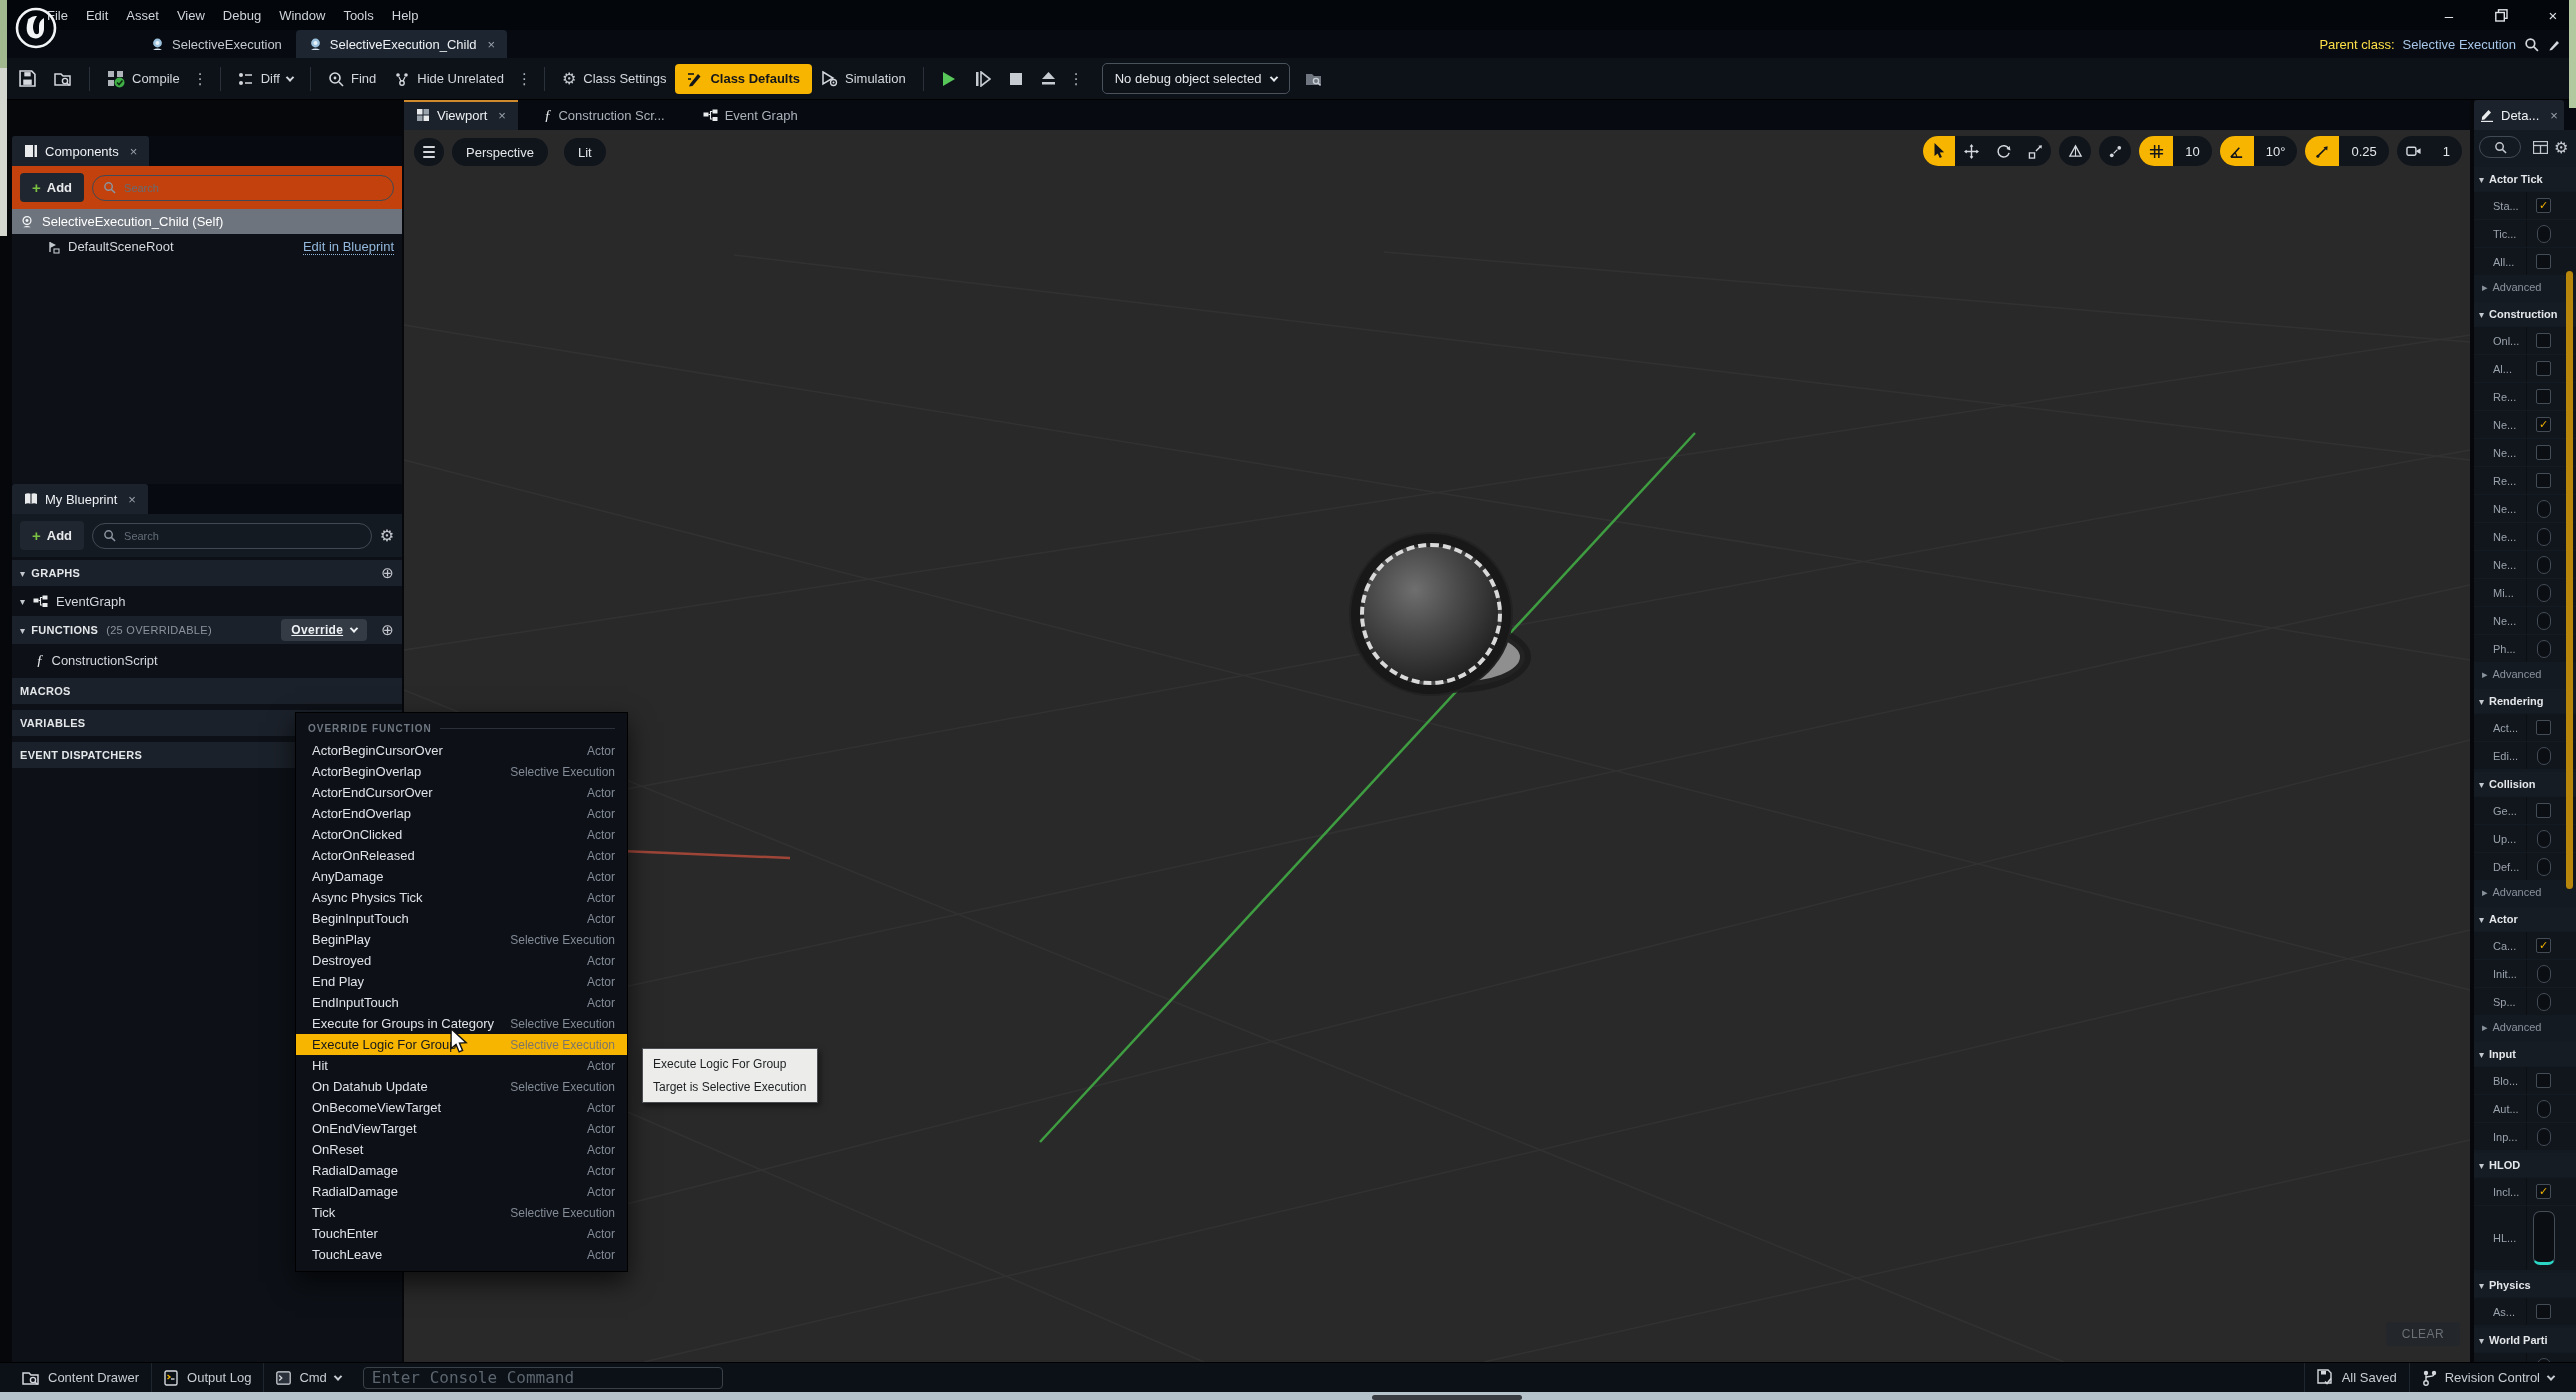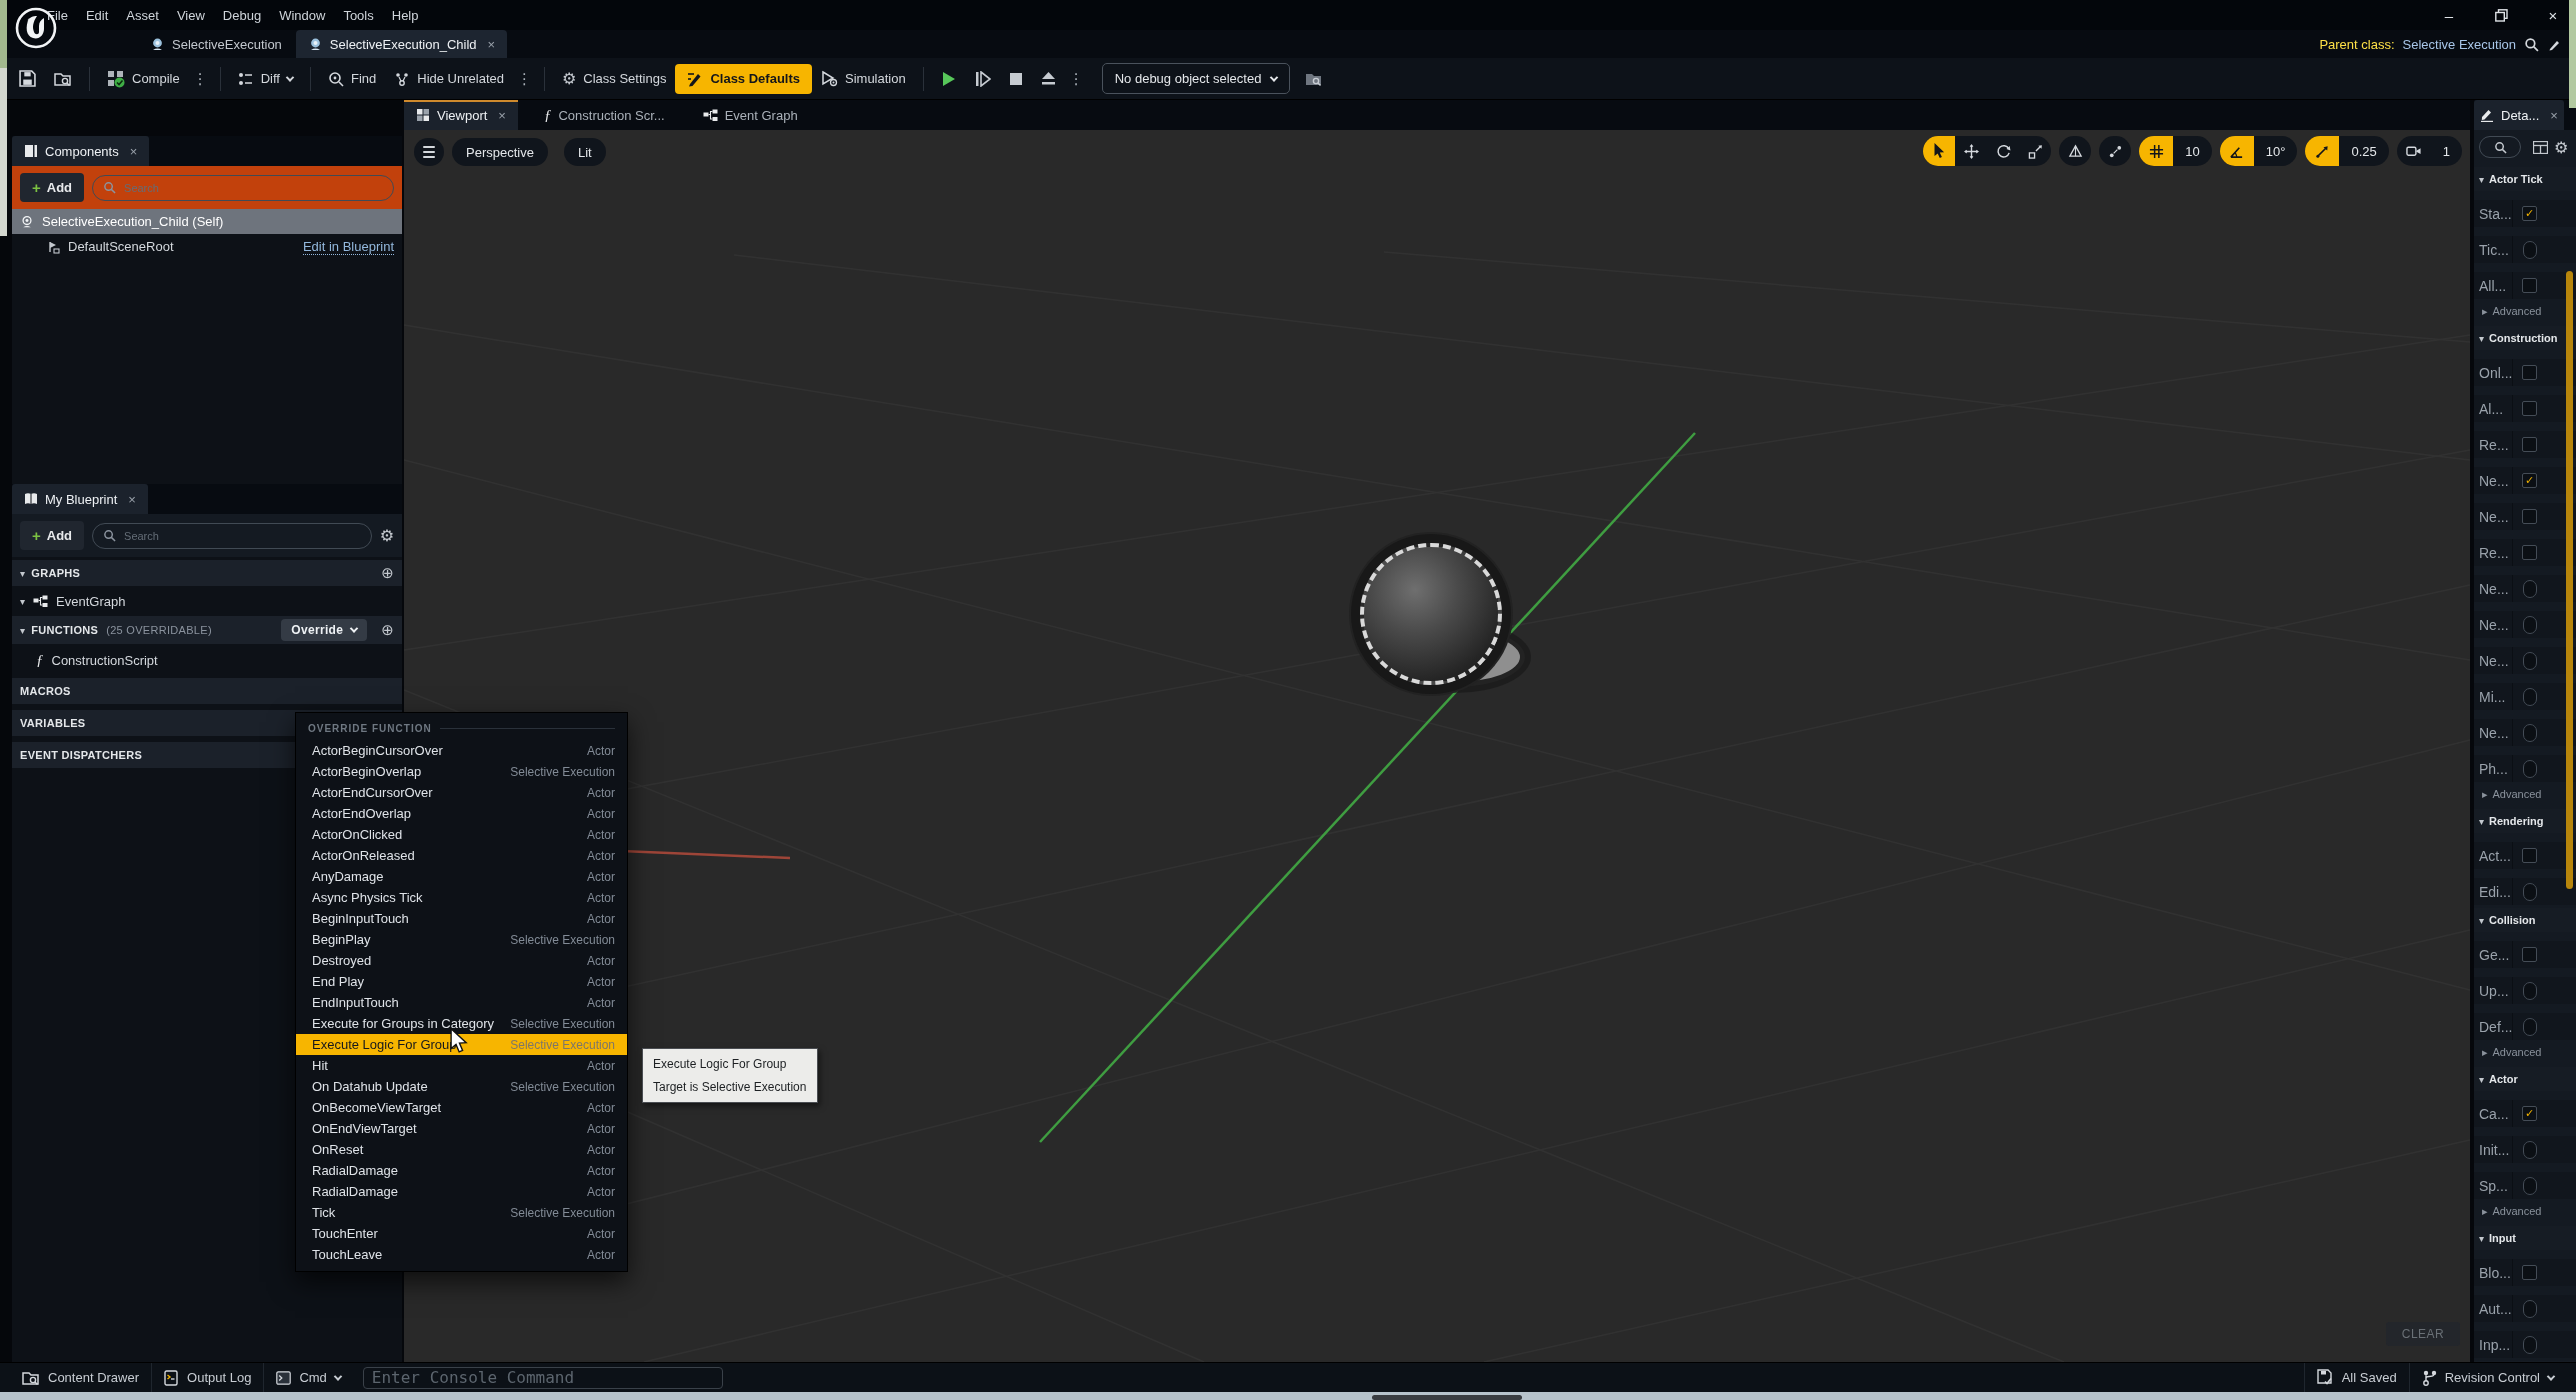--- a/index.html
+++ b/index.html
@@ -75,21 +75,21 @@
     padding:0 8px; font-size:11px; font-weight:bold; color:#e4e7ea; letter-spacing:.3px; }
   .sec-hdr .sub { font-weight:normal; color:#8b939e; margin-left:2px; }
   .sec-hdr .pluscirc { margin-left:auto; color:#c3c8ce; font-size:15px; font-weight:normal; }
   .tri { color:#c3c8ce; font-size:10px; }
   .mbp-row { display:flex; align-items:center; gap:8px; height:24px; padding:0 8px; font-size:13px; color:#d4d8dd; }
   .mbp-row.indent1 { padding-left:24px; }
   .mbp-row.indent2 { padding-left:46px; }
   .diamond { width:9px; height:9px; border:1.5px solid #e8eaec; transform:rotate(45deg); border-radius:1px; flex:0 0 auto; }
   .fnglyph { font-family:"Liberation Serif","DejaVu Serif",serif; font-style:italic; font-size:15px; color:#e8eaec; }
   .override-btn { display:flex; align-items:center; gap:8px; background:#343b45; border-radius:4px; height:22px;
-    padding:0 10px; color:#eef1f4; font-weight:bold; font-size:12px; margin-left:auto; }
+    padding:0 10px; color:#eef1f4; font-weight:bold; font-size:12px; margin-left:auto;text-decoration:underline; }
 
   
   .viewport { position:absolute; left:404px; top:0; width:2066px; height:1262px; background:#070b11; }
   .vcanvas { position:relative; width:2066px; height:1232px; background:#292929; overflow:hidden; }
   .vp-pill { position:absolute; top:8px; height:28px; border-radius:14px; background:#10151c; color:#e4e7ea;
     display:flex; align-items:center; padding:0 14px; font-size:13px; }
   .hamb { position:absolute; left:10px; top:8px; width:30px; height:28px; border-radius:14px; background:#10151c;
     display:flex; flex-direction:column; gap:3px; align-items:center; justify-content:center; }
   .hamb span { width:12px; height:2px; background:#d4d8dd; border-radius:1px; }
   .vtools { position:absolute; top:6px; right:8px; display:flex; align-items:center; gap:8px; }
@@ -112,22 +112,22 @@
     letter-spacing:.5px; }
 
   
   .details { position:absolute; left:2474px; top:0; width:102px; height:1262px; background:#141a22; overflow:hidden; }
   .dt-toolbar { display:flex; align-items:center; gap:6px; padding:6px 5px; }
   .dt-search { width:42px; height:22px; border:1px solid #414a54; border-radius:11px; display:flex; align-items:center;
     justify-content:center; color:#c3c8ce; }
   .dt-body { position:relative; }
   .dt-section-header { display:flex; align-items:center; gap:5px; height:24px; background:#161c24; padding:0 5px;
     margin-top:3px; font-size:11px; font-weight:bold; color:#e4e7ea; white-space:nowrap; overflow:hidden; }
-  .dt-row { display:flex; align-items:center; height:27px; background:#11161d; margin-top:9px; padding:0 0 0 5px;
-    font-size:14px; color:#9aa2ab; }
+  .dt-row { display:flex; align-items:center; height:27px; background:#11161d; margin-top:1px; padding:0 0 0 19px;
+    font-size:11px; color:#9aa2ab; }
   .dt-row.tall { height:64px; }
   .dt-label { width:33px; overflow:hidden; white-space:nowrap; }
   .dt-cbcell { width:34px; display:flex; align-items:center; justify-content:center; border-left:1px solid #0b0f14; height:100%; }
   .cb { width:15px; height:15px; border:1px solid #444c56; background:#0b0f14; border-radius:2px;
     display:flex; align-items:center; justify-content:center; }
   .cb.round { border-radius:7px; width:14px; height:18px; }
   .cb.checked::after { content:"✓"; color:#f2b200; font-size:11px; font-weight:bold; }
   .cb.tall { width:22px; height:54px; border-radius:7px; border-bottom:3px solid #2bd6c4; }
   .dt-advanced { display:flex; align-items:center; gap:5px; height:24px; padding:0 8px; font-size:11px; color:#8a929c; }
   .dt-scrollbar { position:absolute; right:3px; top:104px; width:7px; height:618px; background:#b8860b; border-radius:4px; }

